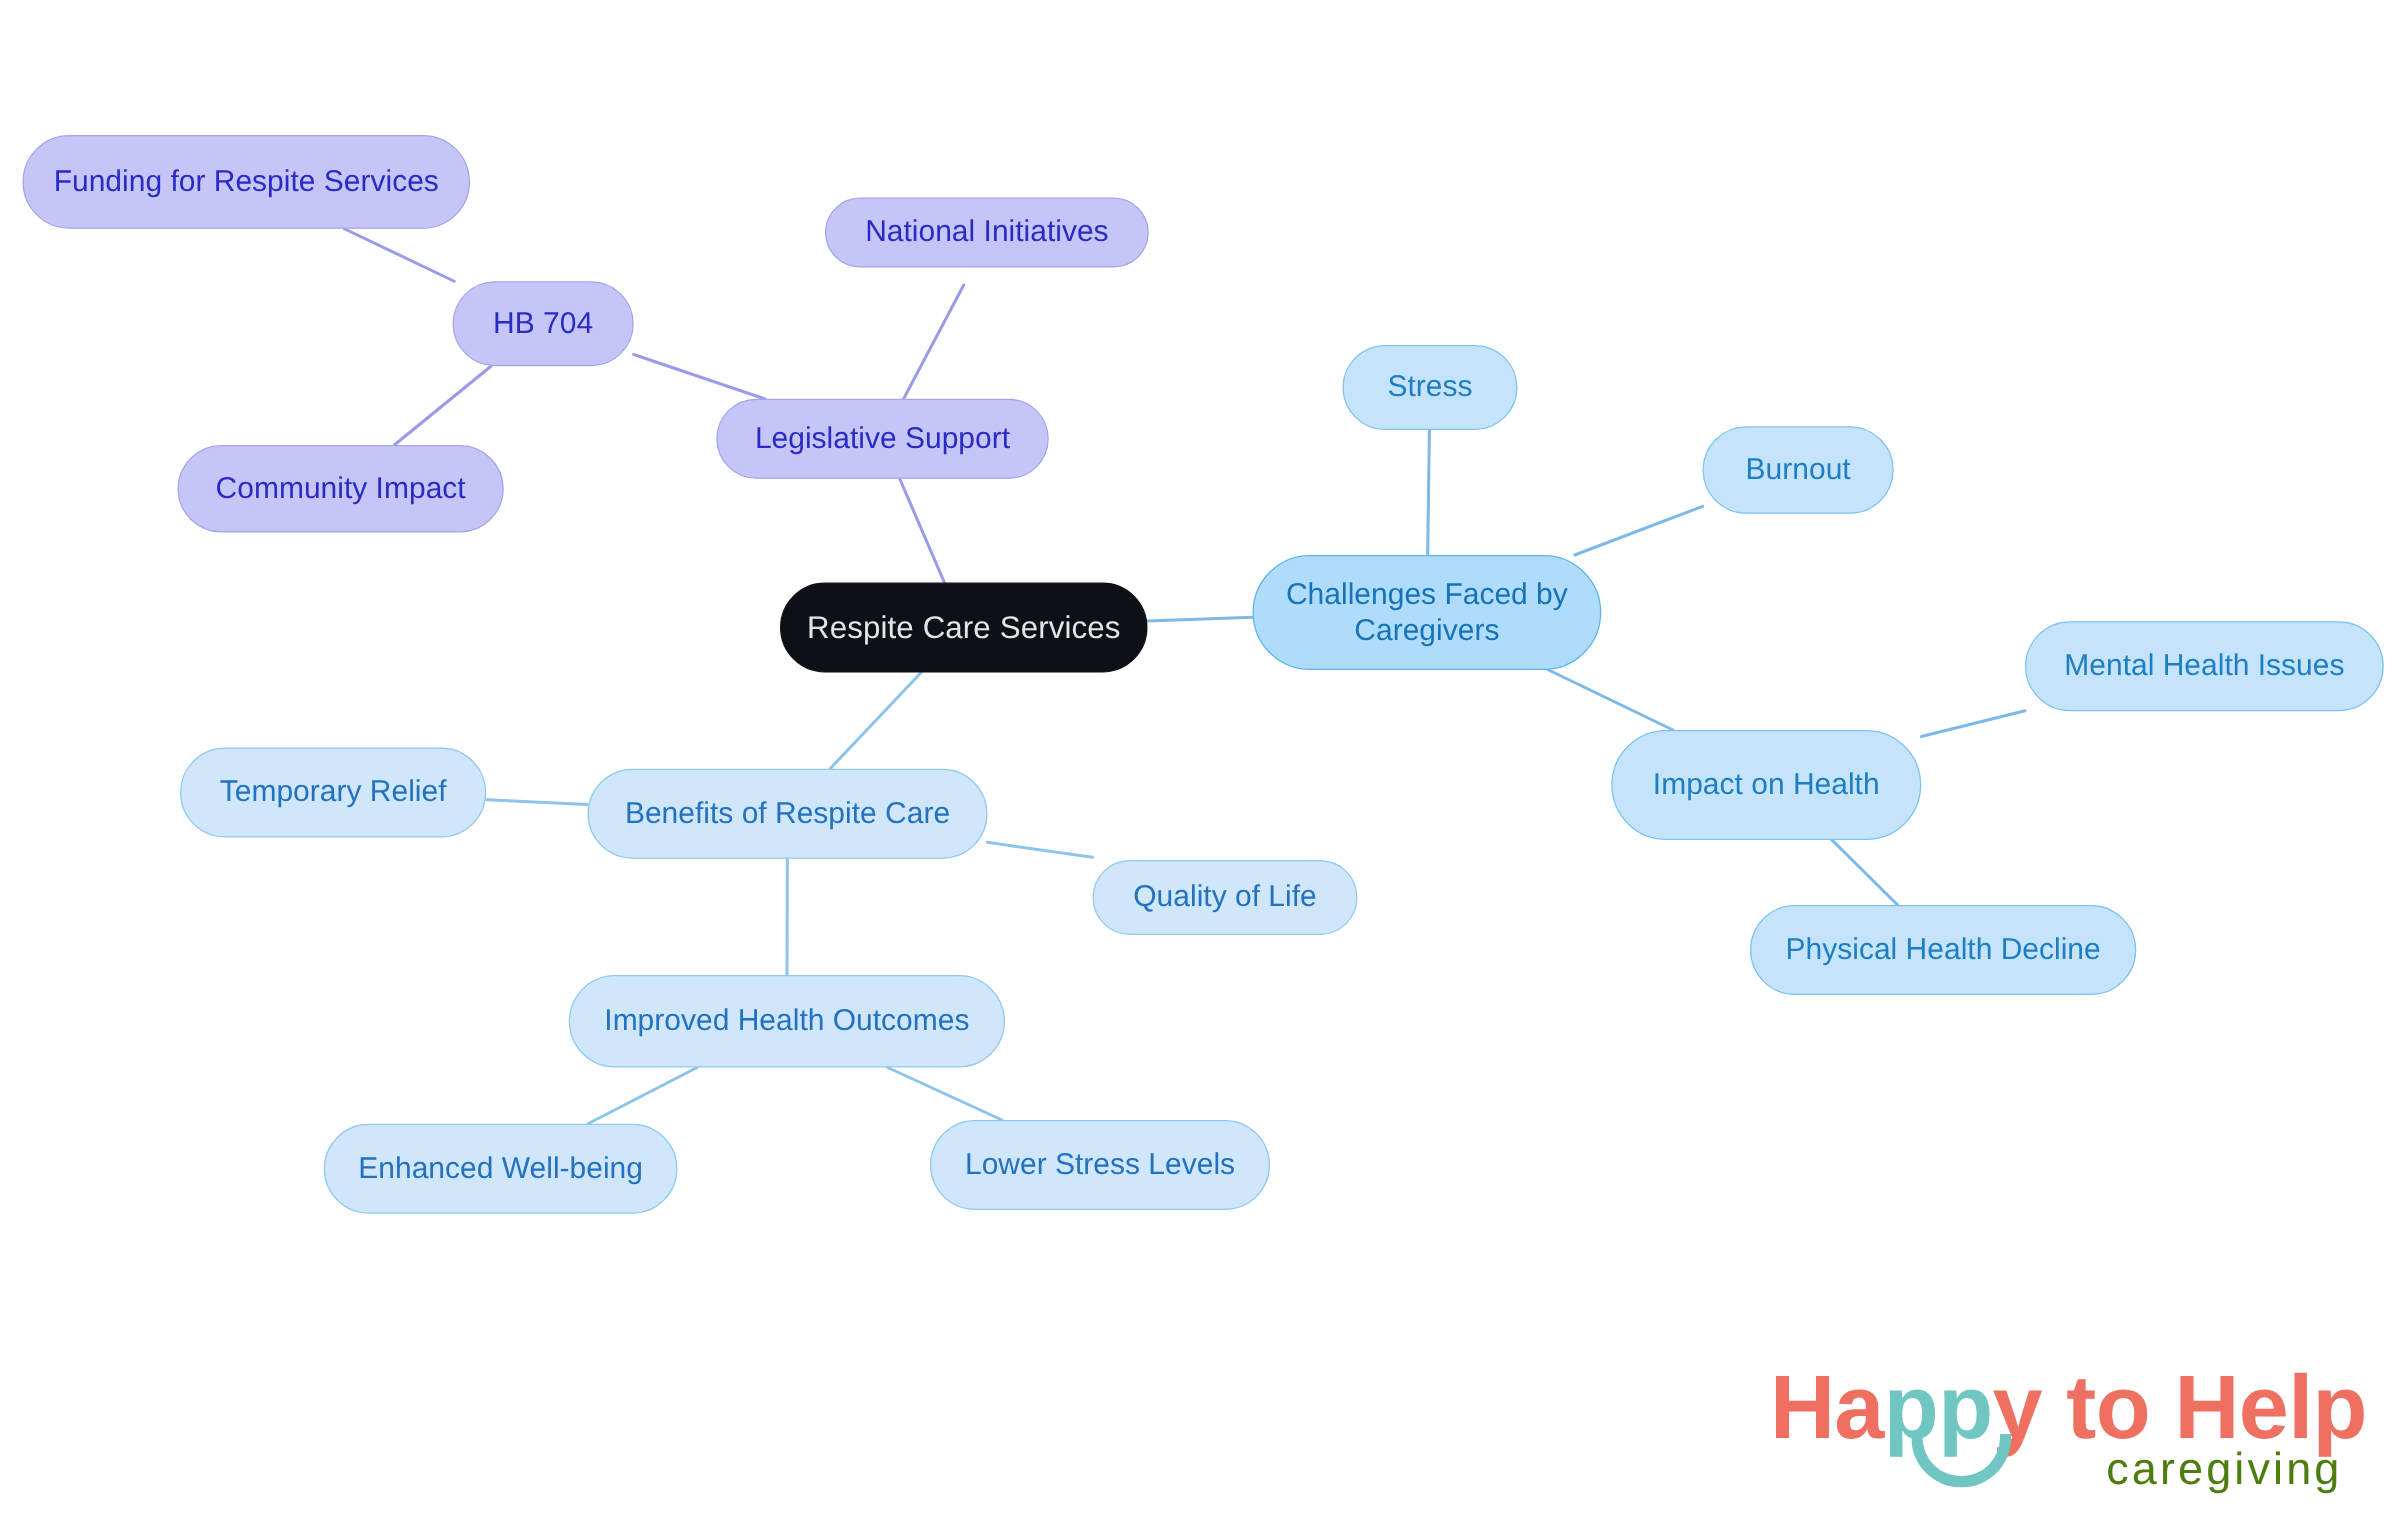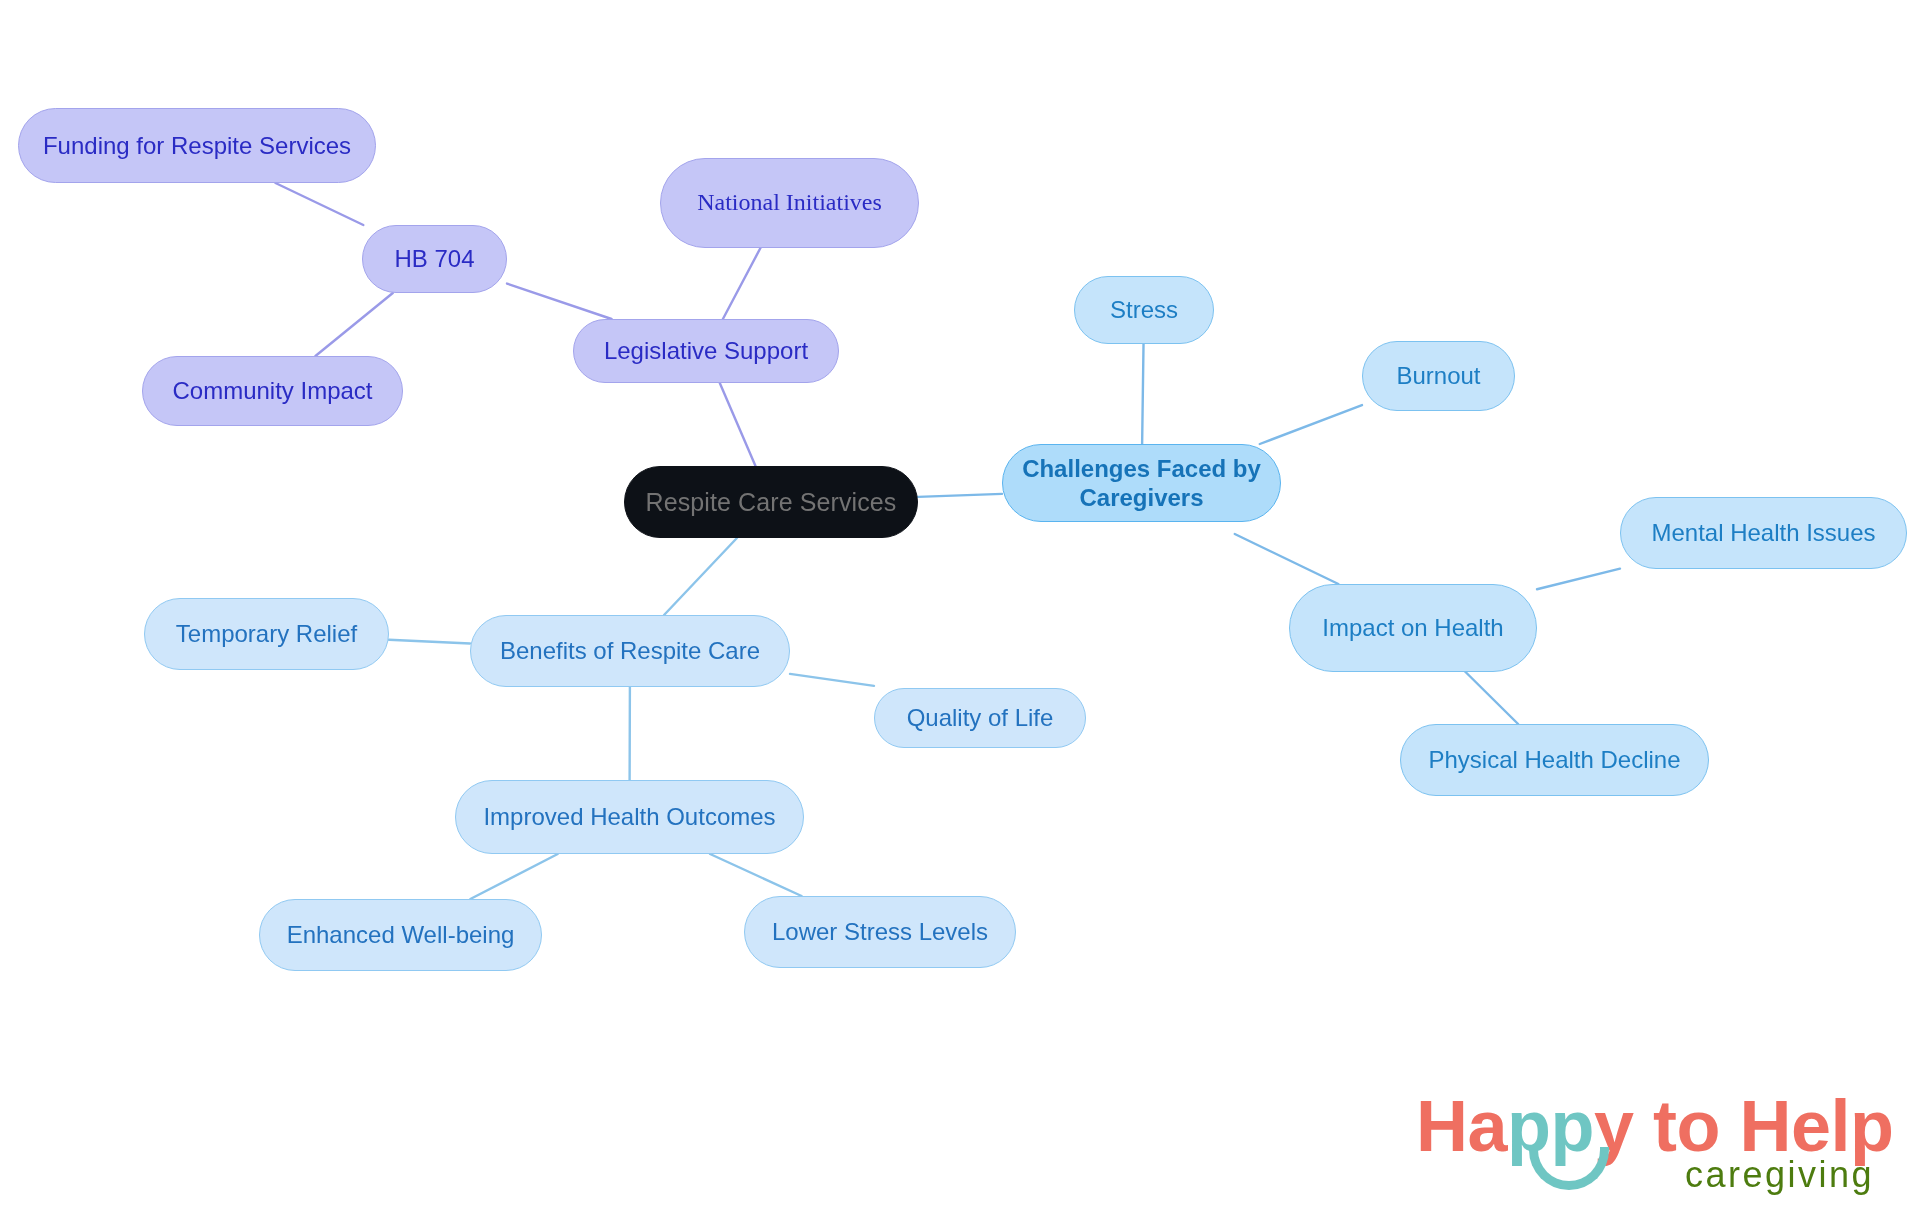--- a/index.html
+++ b/index.html
@@ -35,21 +35,21 @@
     border-radius: 999px;
     border-style: solid;
     border-width: 1.5px;
     line-height: 1.22;
     white-space: pre-line;
     padding: 0 10px;
   }
   .node.root {
     background: #0d1117;
     border-color: #0d1117;
-    color: #737373;
+    color: #e5e5e5;
     border-radius: 40px;
     font-size: 25px;
     letter-spacing: 0.1px;
   }
   .node.purple {
     background: #c5c6f7;
     border-color: #a3a4ec;
     color: #2a2bc4;
     font-size: 24px;
   }
@@ -138,22 +138,22 @@
       <line x1="557.6949152542372" y1="854" x2="470.364406779661" y2="899" stroke="#8cc4ea" stroke-width="2.4" stroke-linecap="round"></line>
       <line x1="710.0956521739131" y1="854" x2="801.5826086956522" y2="896" stroke="#8cc4ea" stroke-width="2.4" stroke-linecap="round"></line>
     </svg>
 
   <div id="nodes">
       <div class="node root" style="left: 624px; top: 466px; width: 294px; height: 72px;">Respite Care Services</div>
       <div class="node purple" style="left: 573px; top: 319px; width: 266px; height: 64px;">Legislative Support</div>
       <div class="node purple" style="left: 362px; top: 225px; width: 145px; height: 68px;">HB 704</div>
       <div class="node purple" style="left: 18px; top: 108px; width: 358px; height: 75px; text-align: right;">Funding for Respite Services</div>
       <div class="node purple" style="left: 142px; top: 356px; width: 261px; height: 70px;">Community Impact</div>
-      <div class="node purple" style="left: 660px; top: 158px; width: 259px; height: 90px; font-family: Liberation Serif, serif;">National Initiatives</div>
-      <div class="node blue-mid" style="left: 1002px; top: 444px; width: 279px; height: 78px; font-weight: bold;">Challenges Faced by
+      <div class="node purple" style="left: 660px; top: 158px; width: 259px; height: 56px;">National Initiatives</div>
+      <div class="node blue-mid" style="left: 1002px; top: 444px; width: 279px; height: 92px;">Challenges Faced by
 Caregivers</div>
       <div class="node blue-light" style="left: 1074px; top: 276px; width: 140px; height: 68px;">Stress</div>
       <div class="node blue-light" style="left: 1362px; top: 341px; width: 153px; height: 70px;">Burnout</div>
       <div class="node blue-light" style="left: 1289px; top: 584px; width: 248px; height: 88px;">Impact on Health</div>
       <div class="node blue-light" style="left: 1620px; top: 497px; width: 287px; height: 72px;">Mental Health Issues</div>
       <div class="node blue-light" style="left: 1400px; top: 724px; width: 309px; height: 72px;">Physical Health Decline</div>
       <div class="node blue-pale" style="left: 470px; top: 615px; width: 320px; height: 72px;">Benefits of Respite Care</div>
       <div class="node blue-pale" style="left: 144px; top: 598px; width: 245px; height: 72px;">Temporary Relief</div>
       <div class="node blue-pale" style="left: 874px; top: 688px; width: 212px; height: 60px;">Quality of Life</div>
       <div class="node blue-pale" style="left: 455px; top: 780px; width: 349px; height: 74px;">Improved Health Outcomes</div>

